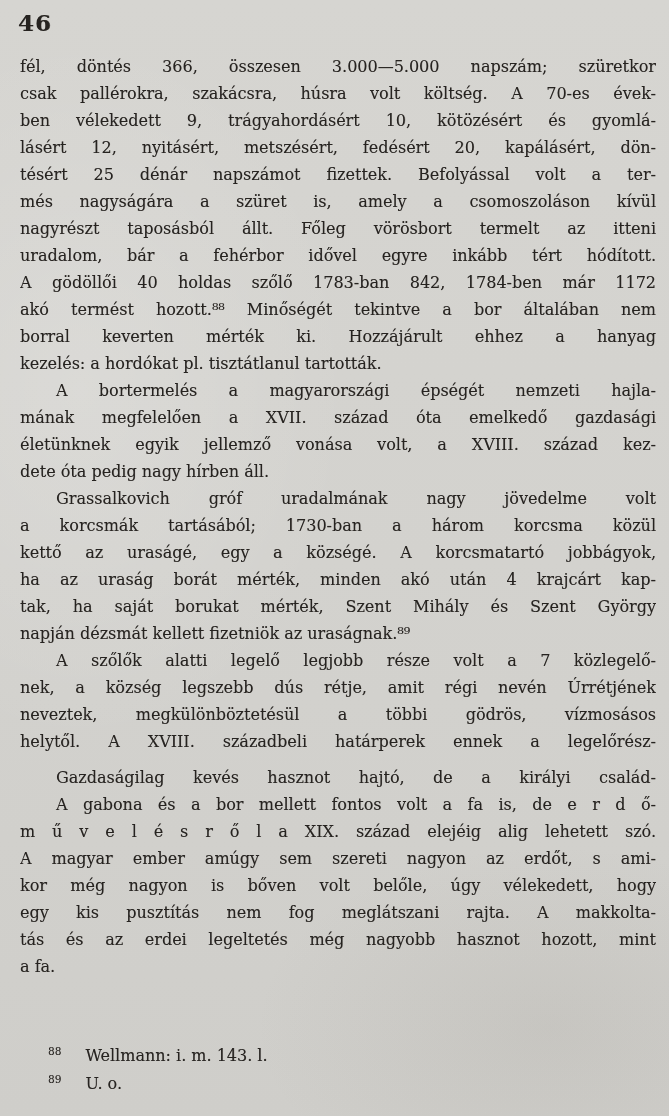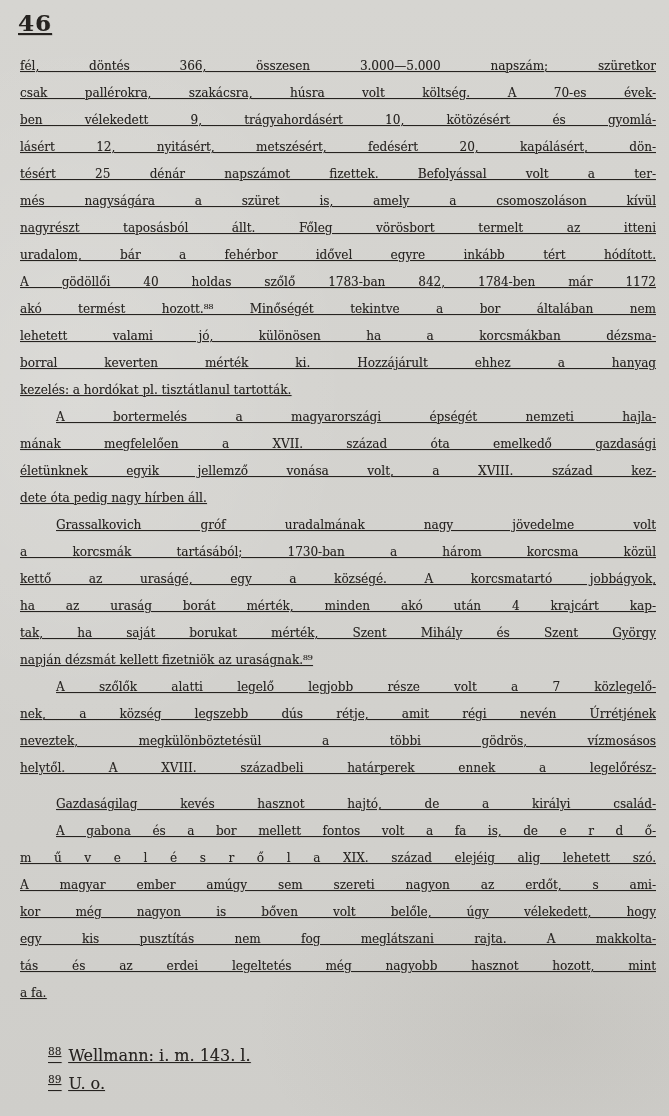--- a/index.html
+++ b/index.html
@@ -1,15 +1,15 @@
 <!DOCTYPE html>
 <html><head>
 <meta charset="utf-8">
 <style>
-  * { margin: 0; padding: 0; box-sizing: border-box; text-decoration: underline; }
+  * { margin: 0; padding: 0; box-sizing: border-box; }
   html, body { width: 669px; height: 1116px; }
   body {
     font-family: "DejaVu Serif", "Liberation Serif", serif;
     background: #cfceca;
     overflow: hidden;
   }
   .page {
     position: relative;
     width: 669px;
     height: 1116px;
@@ -26,21 +26,21 @@
     font-size: 23px;
     font-weight: bold;
     letter-spacing: 1px;
     text-shadow: 0.4px 0.4px 0 rgba(35,30,25,0.4);
   }
   .text-block {
     position: absolute;
     top: 53px;
     left: 20px;
     width: 636px;
-    font-size: 12px;
+    font-size: 16px;
     line-height: 27px;
     text-shadow: 0.3px 0.3px 0 rgba(35,30,25,0.3);
   }
   .line {
     height: 27px;
     overflow: hidden;
     text-align: justify;
     text-align-last: justify;
   }
   .line.no-just { text-align: right; text-align-last: left; }
@@ -51,42 +51,41 @@
     top: 1042px;
     left: 48px;
     font-size: 16px;
     line-height: 28px;
     text-shadow: 0.3px 0.3px 0 rgba(35,30,25,0.3);
   }
   .footnote sup {
     font-size: 10.5px;
     vertical-align: super;
     line-height: 0;
-    margin-right: 7px;
+    margin-right: 24px;
   }
 </style>
 </head>
 <body>
 
 <div class="page">
   <div class="page-number">46</div>
 
   <div class="text-block" id="text-block">
       <div class="paragraph">
         <div class="line">fél, döntés 366, összesen 3.000—5.000 napszám; szüretkor</div>
         <div class="line">csak pallérokra, szakácsra, húsra volt költség. A 70-es évek-</div>
         <div class="line">ben vélekedett 9, trágyahordásért 10, kötözésért és gyomlá-</div>
         <div class="line">lásért 12, nyitásért, metszésért, fedésért 20, kapálásért, dön-</div>
         <div class="line">tésért 25 dénár napszámot fizettek. Befolyással volt a ter-</div>
         <div class="line">més nagyságára a szüret is, amely a csomoszoláson kívül</div>
         <div class="line">nagyrészt taposásból állt. Főleg vörösbort termelt az itteni</div>
         <div class="line">uradalom, bár a fehérbor idővel egyre inkább tért hódított.</div>
         <div class="line">A gödöllői 40 holdas szőlő 1783-ban 842, 1784-ben már 1172</div>
         <div class="line">akó termést hozott.⁸⁸ Minőségét tekintve a bor általában nem</div>
-        <div class="line">lehetett valami jó, különösen ha a korcsmákban dézsma-</div>
         <div class="line">borral keverten mérték ki. Hozzájárult ehhez a hanyag</div>
         <div class="line no-just">kezelés: a hordókat pl. tisztátlanul tartották.</div>
       </div>
       <div class="paragraph">
         <div class="line indent">A bortermelés a magyarországi épségét nemzeti hajla-</div>
         <div class="line">mának megfelelően a XVII. század óta emelkedő gazdasági</div>
         <div class="line">életünknek egyik jellemző vonása volt, a XVIII. század kez-</div>
         <div class="line no-just">dete óta pedig nagy hírben áll.</div>
       </div>
       <div class="paragraph">

